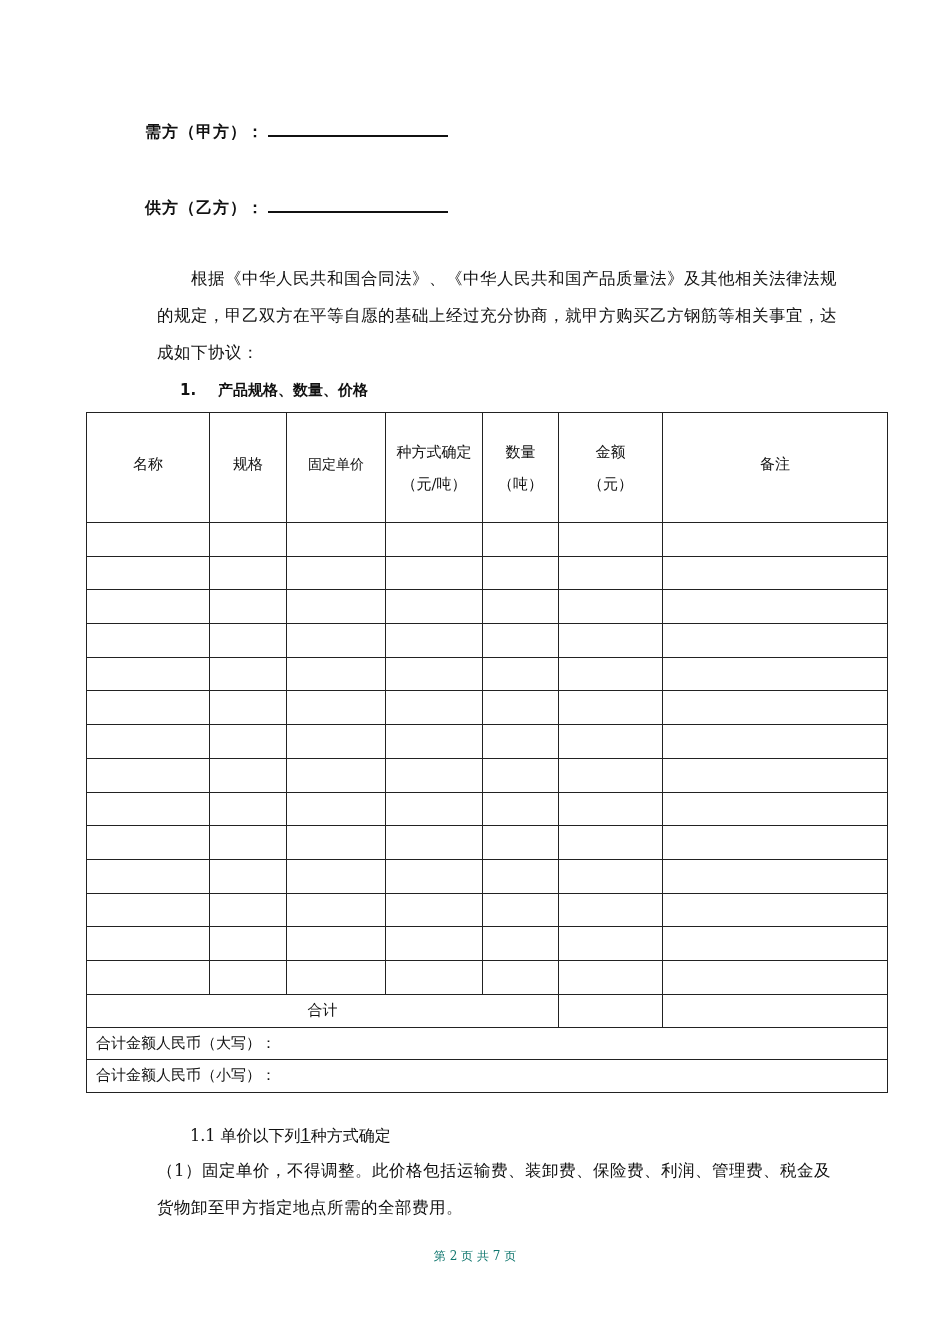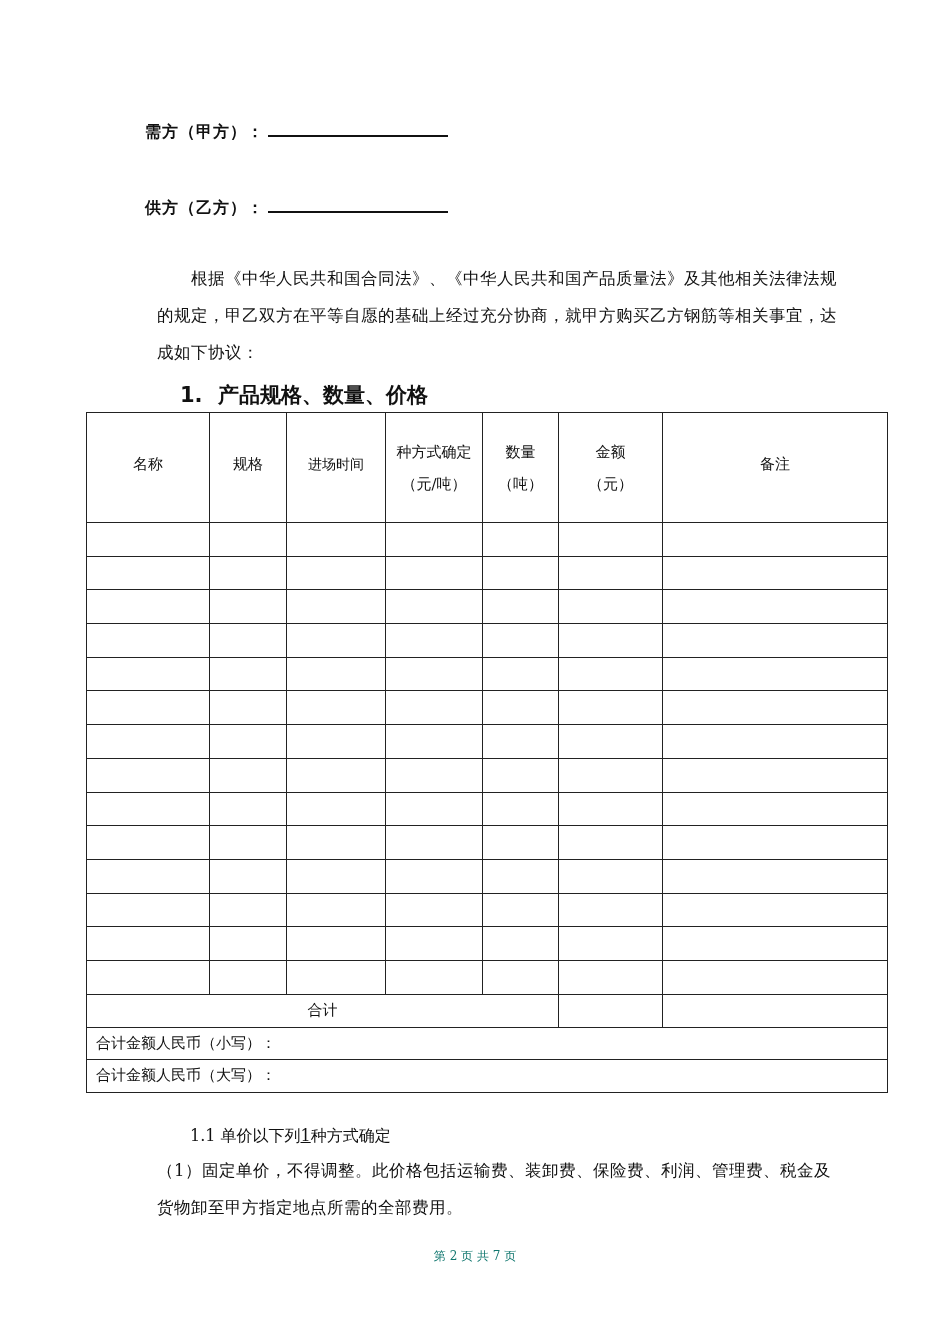--- a/index.html
+++ b/index.html
@@ -6,21 +6,21 @@
   body { width:950px; height:1344px; position:relative; overflow:hidden;
          font-family:"DejaVu Serif","Liberation Serif",serif; color:#111; }
   .abs { position:absolute; }
   .party { left:145px; font-family:Liberation Mono, monospace;
            font-weight:bold; font-size:16px; letter-spacing:1px; }
   .party .blank { display:inline-block; width:180px; border-bottom:2px solid #111;
                   height:16px; vertical-align:baseline; margin-left:4px; }
   .para { left:145px; width:690px; font-size:16.5px; line-height:37px; letter-spacing:0.5px;margin-left:12px; }
   .para .indent { display:inline-block; width:34px; }
   .section-title { left:180px; font-family:"DejaVu Sans","Liberation Sans",sans-serif;
-                   font-weight:bold; font-size:21px; }
+                   font-weight:bold; font-size:15px; }
   .section-title .num { display:inline-block; width:38px; }
   table.grid { position:absolute; left:86px; top:412px; width:801px;
                border-collapse:collapse; table-layout:fixed; font-size:15px;border-radius:16px; }
   table.grid td { border:1px solid #222; padding:0; text-align:center; vertical-align:middle; }
   table.grid tr.head td { height:101px; line-height:32px; }
   table.grid tr.head td.single { padding-bottom:8px; }
   table.grid tr.row td { height:32.7px; }
   table.grid tr.total td { height:32px; }
   table.grid tr.sum td { height:31.5px; text-align:left; padding-left:9px; }
   .small { font-size:14px; }
@@ -52,21 +52,21 @@
       <col style="width:99px">
     <col style="width:97px">
       <col style="width:76px">
       <col style="width:104px">
       <col style="width:225px">
   </colgroup>
   <tbody>
       <tr class="head">
     <td class="single"><span>名称</span></td>
     <td class="single"><span>规格</span></td>
-    <td class="single small"><span>进场时间</span></td>
+    <td class="single small"><span>固定单价</span></td>
     <td><span>种方式确定</span><br><span>（元/吨）</span></td>
     <td><span>数量</span><br><span>（吨）</span></td>
     <td><span>金额</span><br><span>（元）</span></td>
     <td class="single"><span>备注</span></td>
   </tr>
   </tbody>
     <tbody id="data-rows">
       <tr class="row">
         <td></td>
         <td></td>
@@ -194,24 +194,24 @@
         <td></td>
       </tr>
     </tbody>
   <tbody>
       <tr class="total">
     <td colspan="5">合计</td>
     <td></td>
     <td></td>
   </tr>
   <tr class="sum">
+    <td colspan="7">合计金额人民币（大写）：</td>
+  </tr>
+  <tr class="sum">
     <td colspan="7">合计金额人民币（小写）：</td>
-  </tr>
-  <tr class="sum">
-    <td colspan="7">合计金额人民币（大写）：</td>
   </tr>
 </tbody>
   </table>
 
 <div class="abs sub" style="top:1126px;">
   <span>1.1  单价以下列</span><span class="u">1</span><span>种方式确定</span>
 </div>
 
 <div class="abs para" style="top:1152px;"><span>（1）固定单价，不得调整。此价格包括运输费、装卸费、保险费、利润、管理费、税金及货物卸至甲方指定地点所需的全部费用。</span></div>
 

